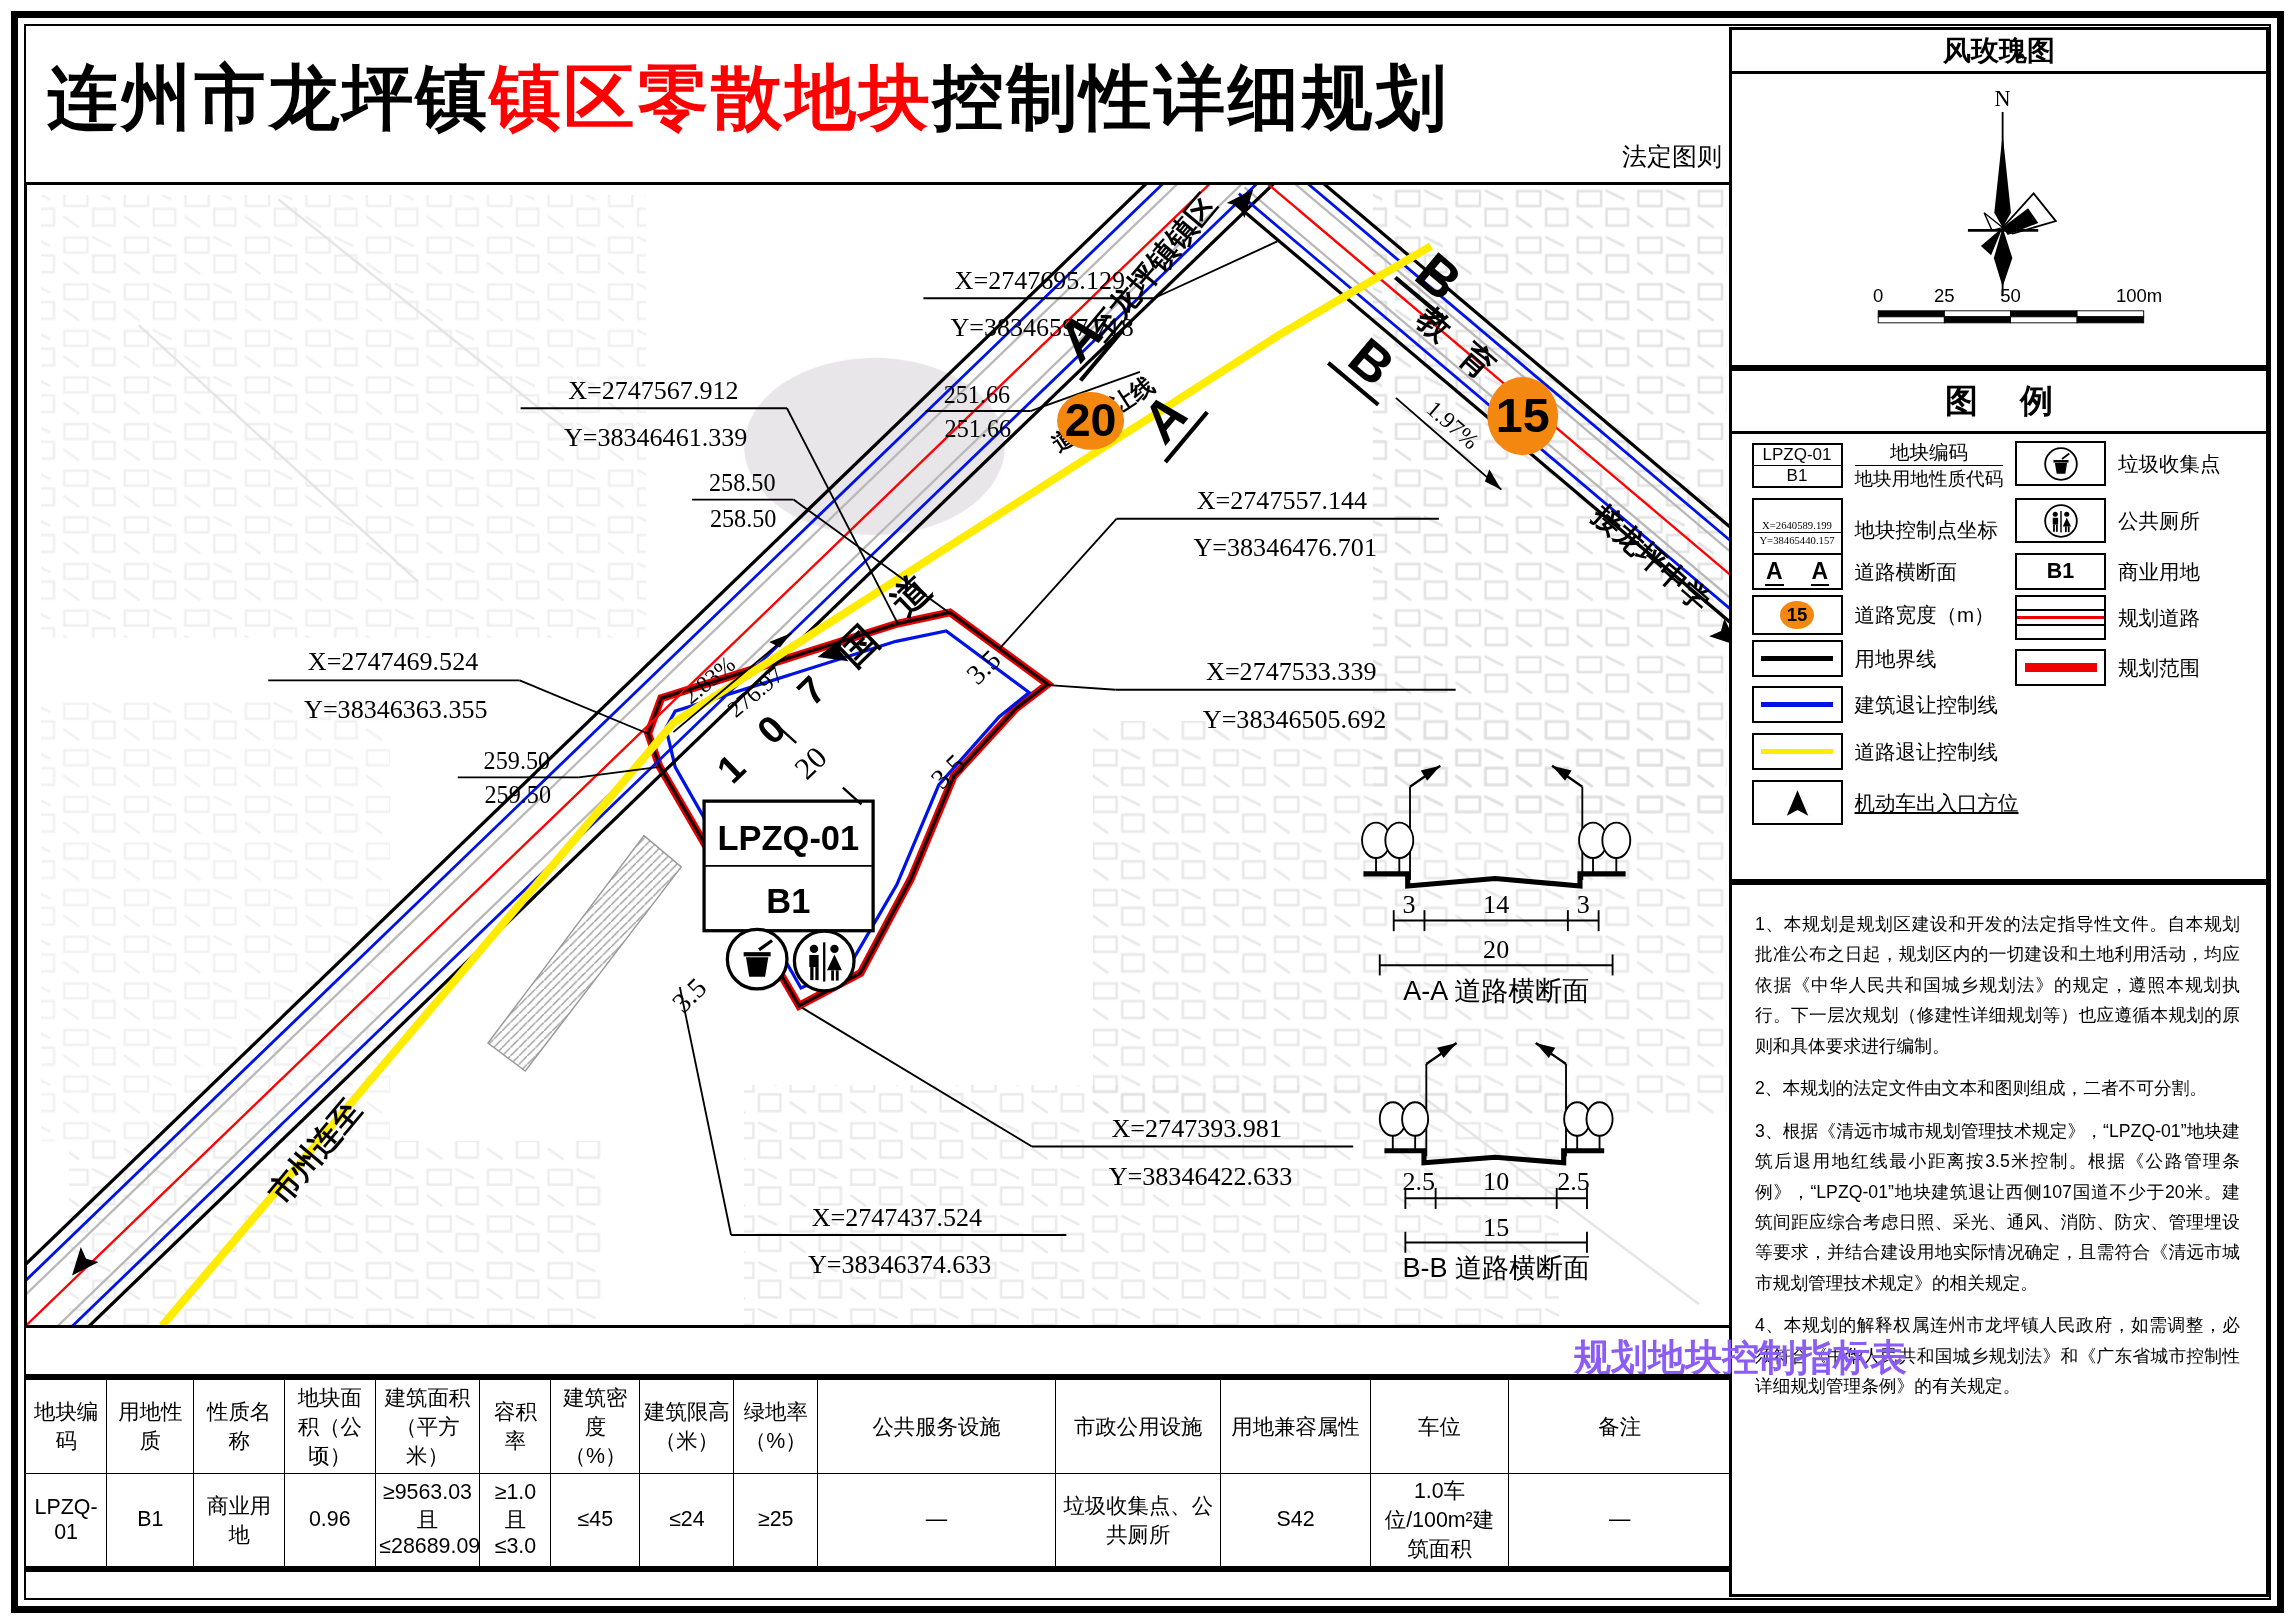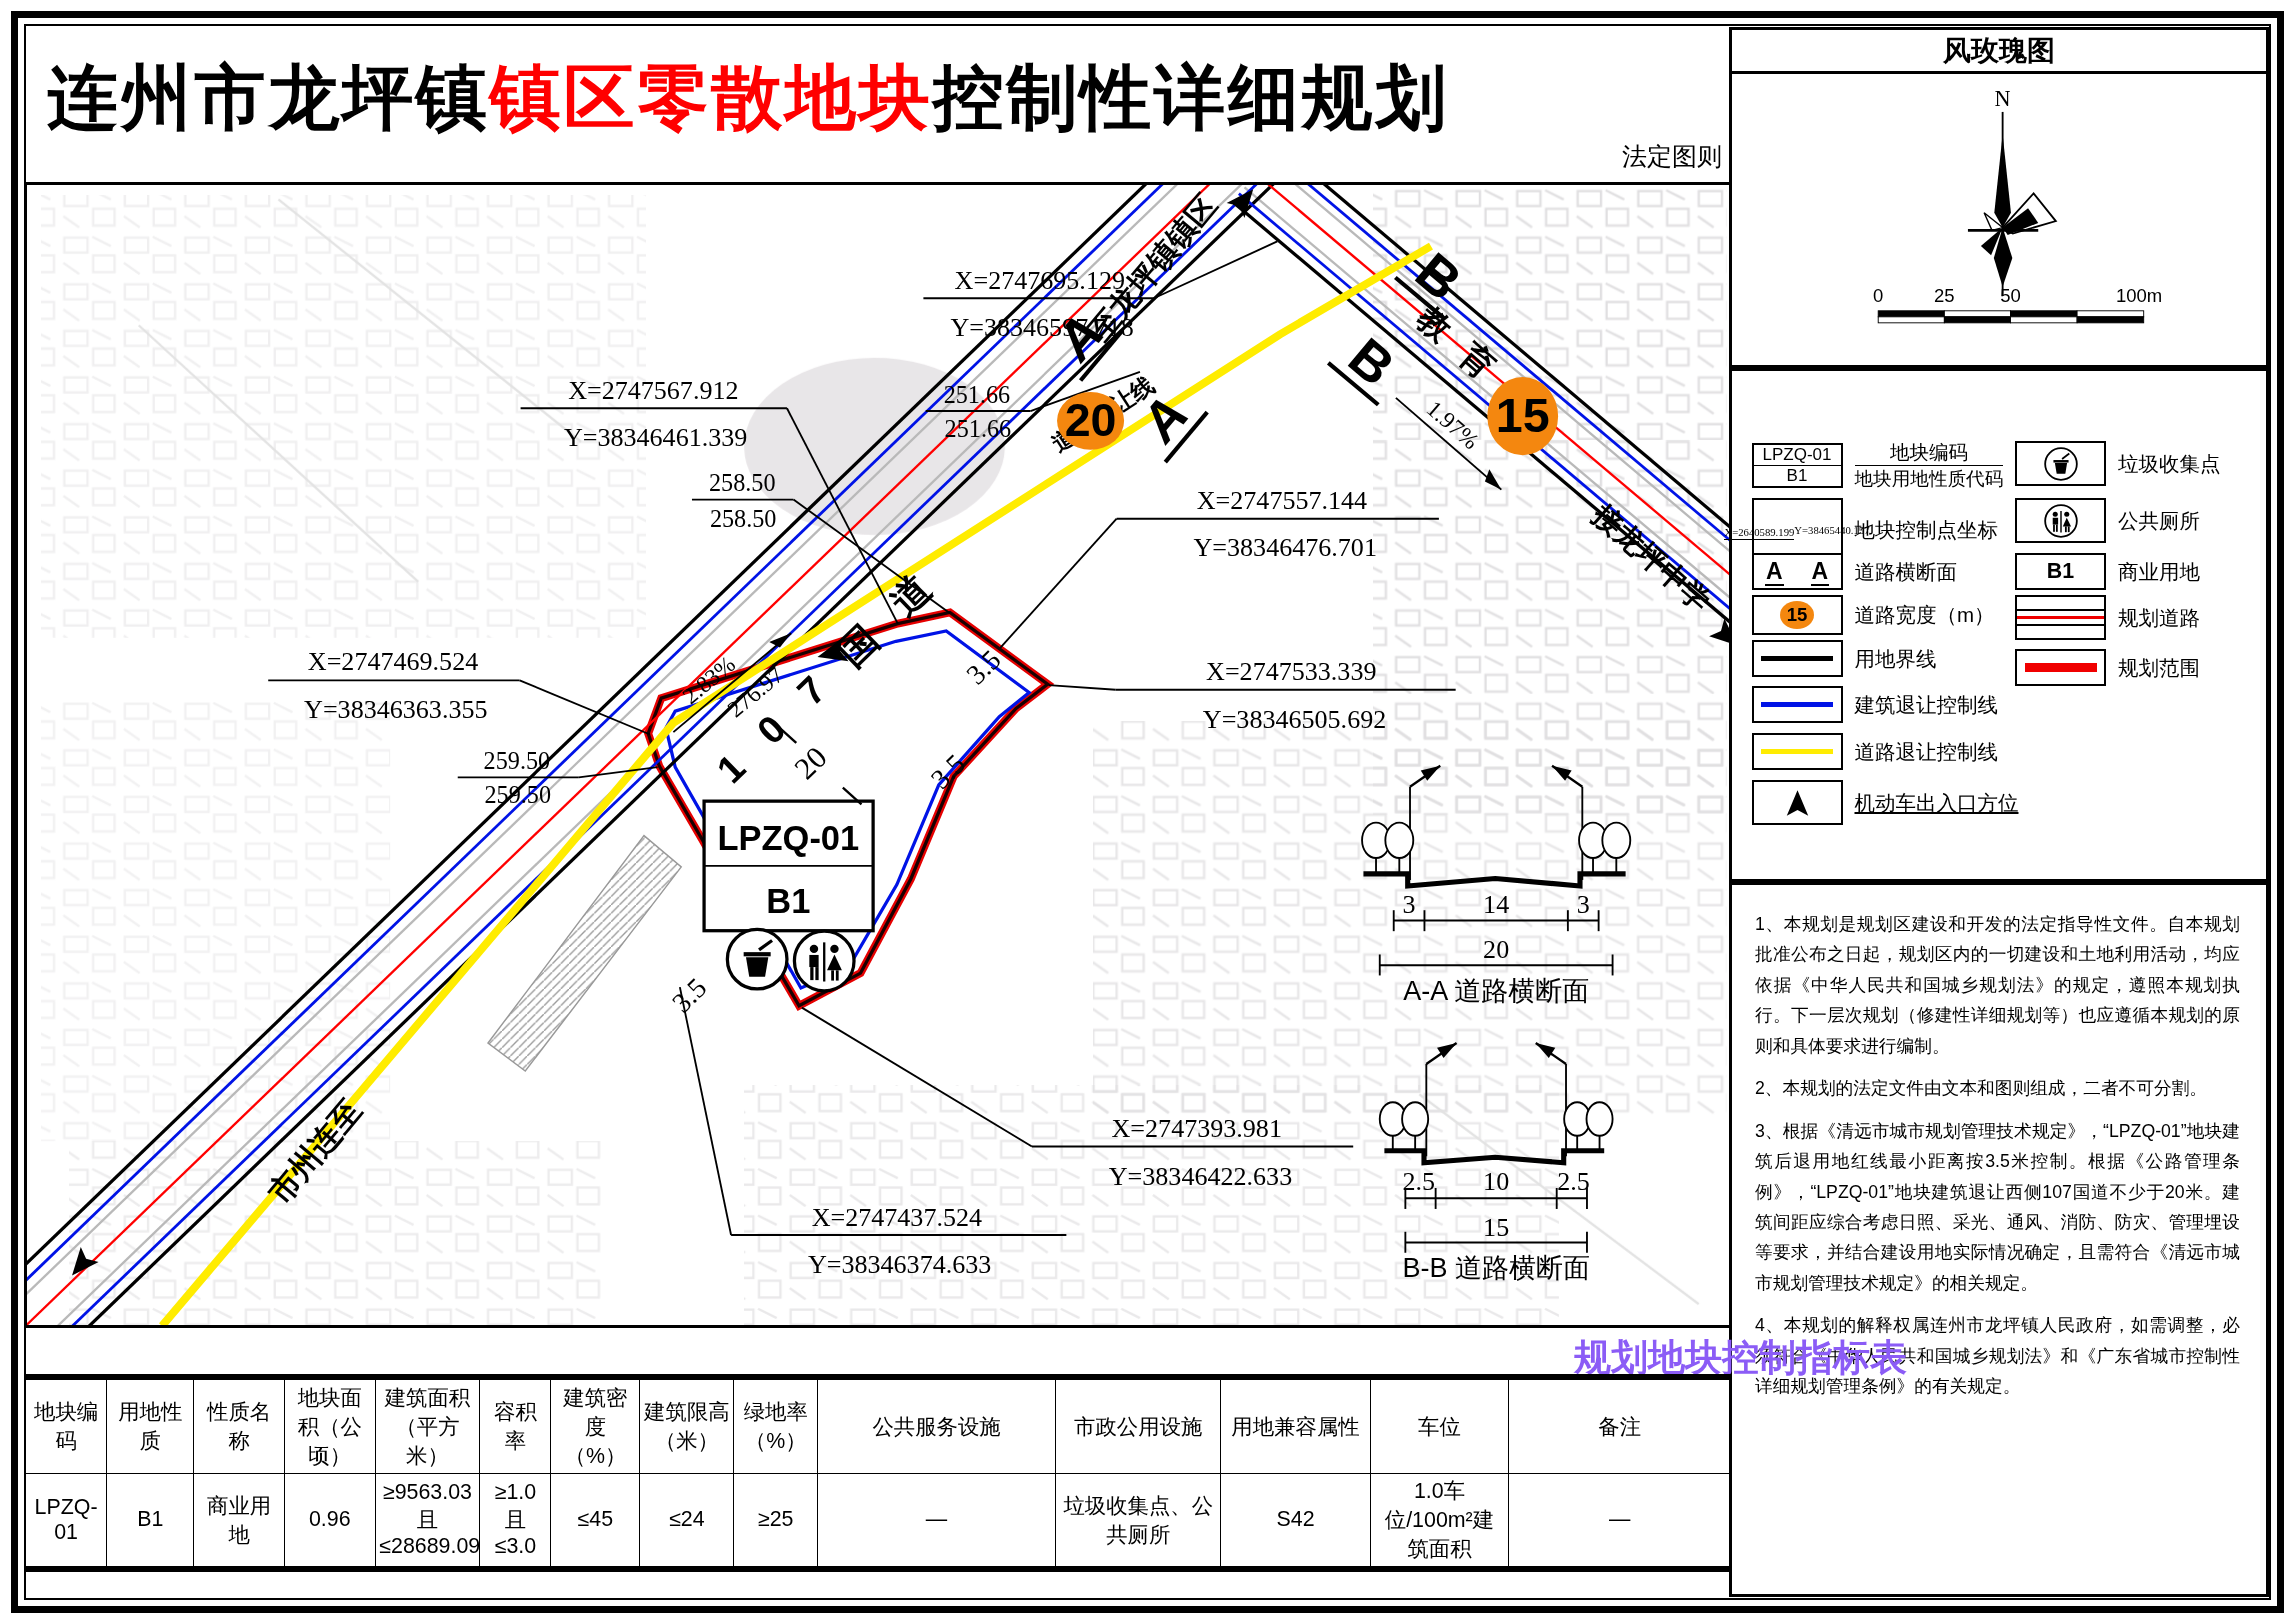--- a/index.html
+++ b/index.html
@@ -32,21 +32,21 @@
   .prov-item{margin-bottom:12px;}
 
   .lg-row{position:absolute;display:flex;align-items:center;}
   .lg-swatch{width:91px;flex:0 0 91px;border:2.3px solid #000;box-sizing:border-box;background:#fff;display:flex;align-items:center;justify-content:center;position:relative;}
   .lg-label{margin-left:12px;font-size:20.5px;color:#000;line-height:1.15;}
   .lg-label-frac .top{display:block;border-bottom:1.9px solid #000;padding:0 2.8px 1.9px 2.8px;text-align:center;font-size:19.5px;}
   .lg-label-frac .bot{display:block;padding-top:1.9px;font-size:18.6px;}
   .sw-2row{flex-direction:column;height:45px;}
   .sw-2row span{display:block;width:100%;text-align:center;font-size:17px;line-height:20px;}
   .sw-2row span:first-child{border-bottom:1.4px solid #000;}
-  .sw-coord{height:64px;font-family:"Liberation Serif",serif;}
+  .sw-coord{flex-direction:column;height:64px;font-family:"Liberation Serif",serif;}
   .sw-coord span{display:block;width:100%;text-align:center;font-size:10.7px;line-height:14px;}
   .sw-coord .xv{border-bottom:1.4px solid #000;margin-top:4.7px;}
   .sw-line{height:37px;}
   .sw-line i{display:block;width:72px;}
   .ln-black{height:4.7px;background:#000;}
   .ln-blue{height:4.2px;background:#0013e6;}
   .ln-yellow{height:5.6px;background:#ffec00;}
   .ln-red-thick{height:8.4px;background:#f00000;}
   .sw-aa{height:37px;gap:27px;}
   .sw-aa b{font-size:23px;border-bottom:2.8px solid #000;padding:0 0.9px;line-height:26px;}
@@ -396,20 +396,21 @@
           <rect x="316" y="525" width="143" height="13" fill="#fff"></rect>
           <rect x="459" y="525" width="143" height="13" fill="#000"></rect>
           <rect x="602" y="525" width="144" height="13" fill="#fff"></rect>
           <rect x="746" y="525" width="144" height="13" fill="#000"></rect>
         </g>
       </g>
     </svg>
   </div>
 
   <div class="side-box legend-box">
+    <div class="side-title legend-title">图例</div>
 
     <div class="lg-row" style="left:19.5px;top:70px;">
       <div class="lg-swatch sw-2row">
         <span>LPZQ-01</span>
         <span>B1</span>
       </div>
       <div class="lg-label lg-label-frac">
         <span class="top">地块编码</span>
         <span class="bot">地块用地性质代码</span>
       </div>

